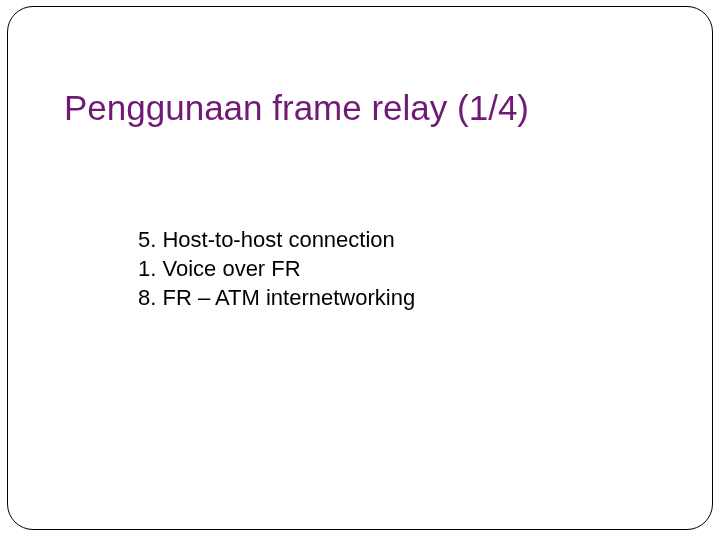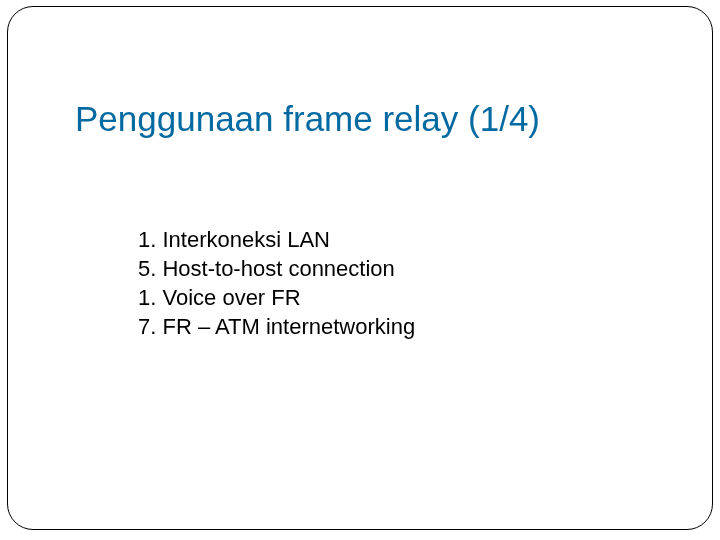--- a/index.html
+++ b/index.html
@@ -36,27 +36,27 @@
     border-radius: 26px;
     background: transparent;
     pointer-events: none;
   }
 
   #slide-title {
     position: absolute;
     left: 64px;
     top: 88px;
     width: 600px;
-    margin: 11px;
+    margin: 0;
     font-family: "Liberation Sans", sans-serif;
     font-size: 35px;
     font-weight: normal;
     line-height: 40px;
     letter-spacing: 0px;
-    color: #0369a1;
+    color: #701a75;
     white-space: nowrap;
   }
 
   #body-list {
     position: absolute;
     left: 138px;
     top: 225px;
     width: 480px;
     margin: 0;
     padding: 0;
@@ -75,19 +75,18 @@
 </head>
 <body>
 
 <div id="slide">
 
   <div id="slide-frame"></div>
 
   <h1 id="slide-title">Penggunaan frame relay (1/4)</h1>
 
   <ul id="body-list">
-    <li>1. Interkoneksi LAN</li>
     <li>5. Host-to-host connection</li>
     <li>1. Voice over FR</li>
-    <li>7. FR – ATM internetworking</li>
+    <li>8. FR – ATM internetworking</li>
   </ul>
 
 </div>
 
 </body></html>

